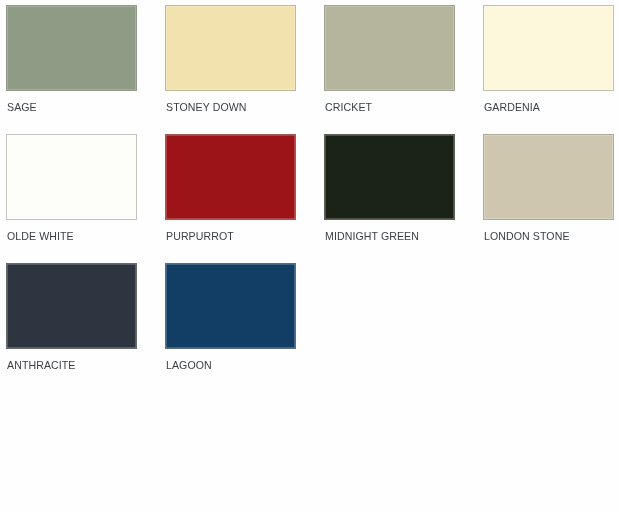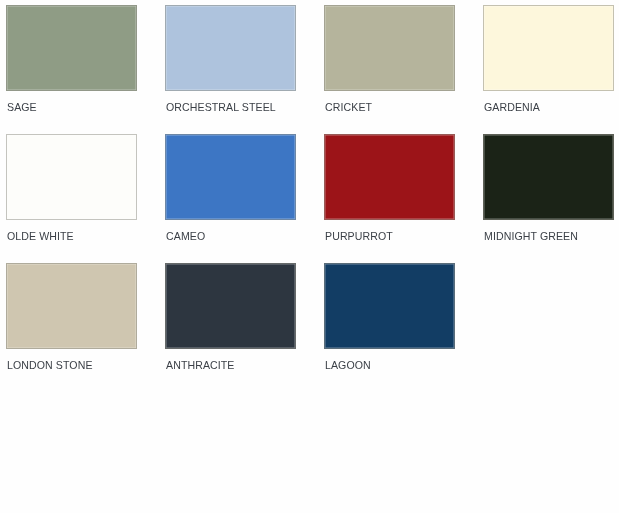--- a/index.html
+++ b/index.html
@@ -67,49 +67,45 @@
 <body>
 
 <div id="chart">
   <div class="swatch-grid">
 
     <div class="swatch-cell">
       <div class="swatch-chip" style="background-color: rgb(143, 156, 133);"></div>
       <div class="swatch-label">SAGE</div>
     </div>
 
+    <div class="swatch-cell">
+      <div class="swatch-chip" style="background-color: rgb(242, 226, 174);"></div>
+      <div class="swatch-label">STONEY DOWN</div>
+    </div>
 
-    <div class="swatch-cell">
-      <div class="swatch-chip" style="background-color: rgb(174, 195, 221);"></div>
-      <div class="swatch-label">ORCHESTRAL STEEL</div>
-    </div>
 
     <div class="swatch-cell">
       <div class="swatch-chip" style="background-color: rgb(181, 180, 156);"></div>
       <div class="swatch-label">CRICKET</div>
     </div>
 
     <div class="swatch-cell">
       <div class="swatch-chip" style="background-color: rgb(253, 247, 220);"></div>
       <div class="swatch-label">GARDENIA</div>
     </div>
 
 
 
     <div class="swatch-cell">
       <div class="swatch-chip" style="background-color: rgb(253, 253, 250);"></div>
       <div class="swatch-label">OLDE WHITE</div>
     </div>
 
 
 
-    <div class="swatch-cell">
-      <div class="swatch-chip" style="background-color: rgb(61, 118, 196);"></div>
-      <div class="swatch-label">CAMEO</div>
-    </div>
 
     <div class="swatch-cell">
       <div class="swatch-chip" style="background-color: rgb(156, 20, 24);"></div>
       <div class="swatch-label">PURPURROT</div>
     </div>
 
     <div class="swatch-cell">
       <div class="swatch-chip" style="background-color: rgb(27, 35, 23);"></div>
       <div class="swatch-label">MIDNIGHT GREEN</div>
     </div>

